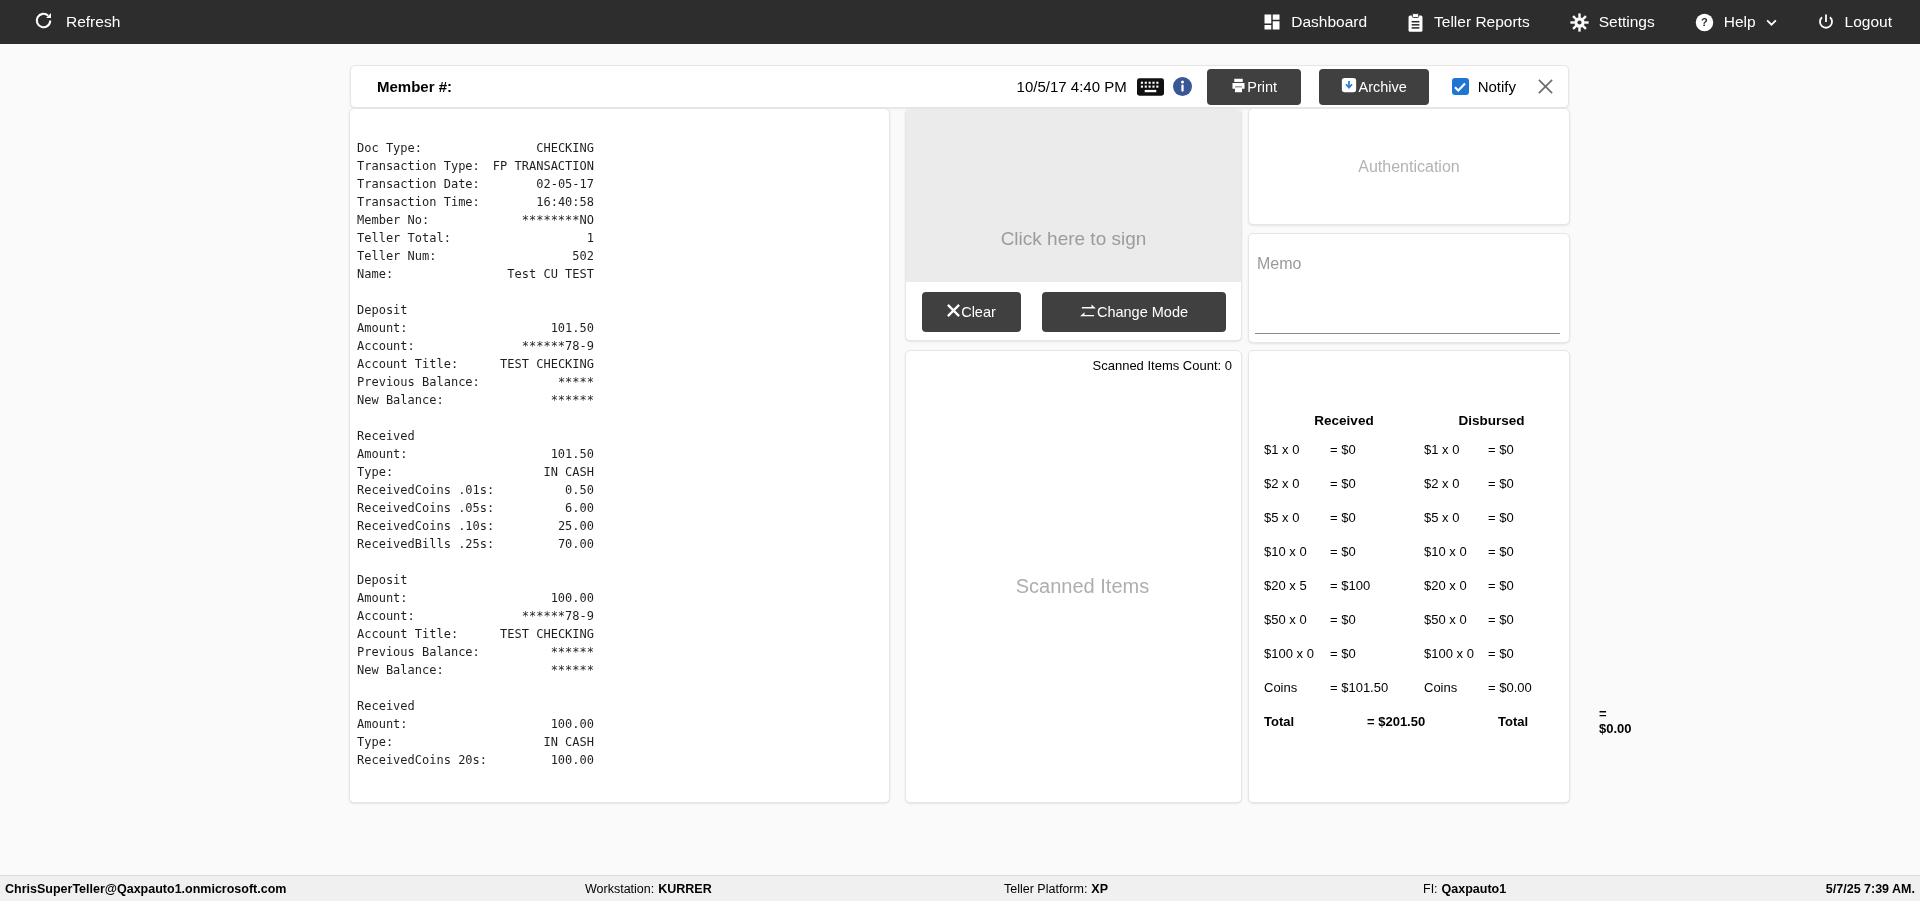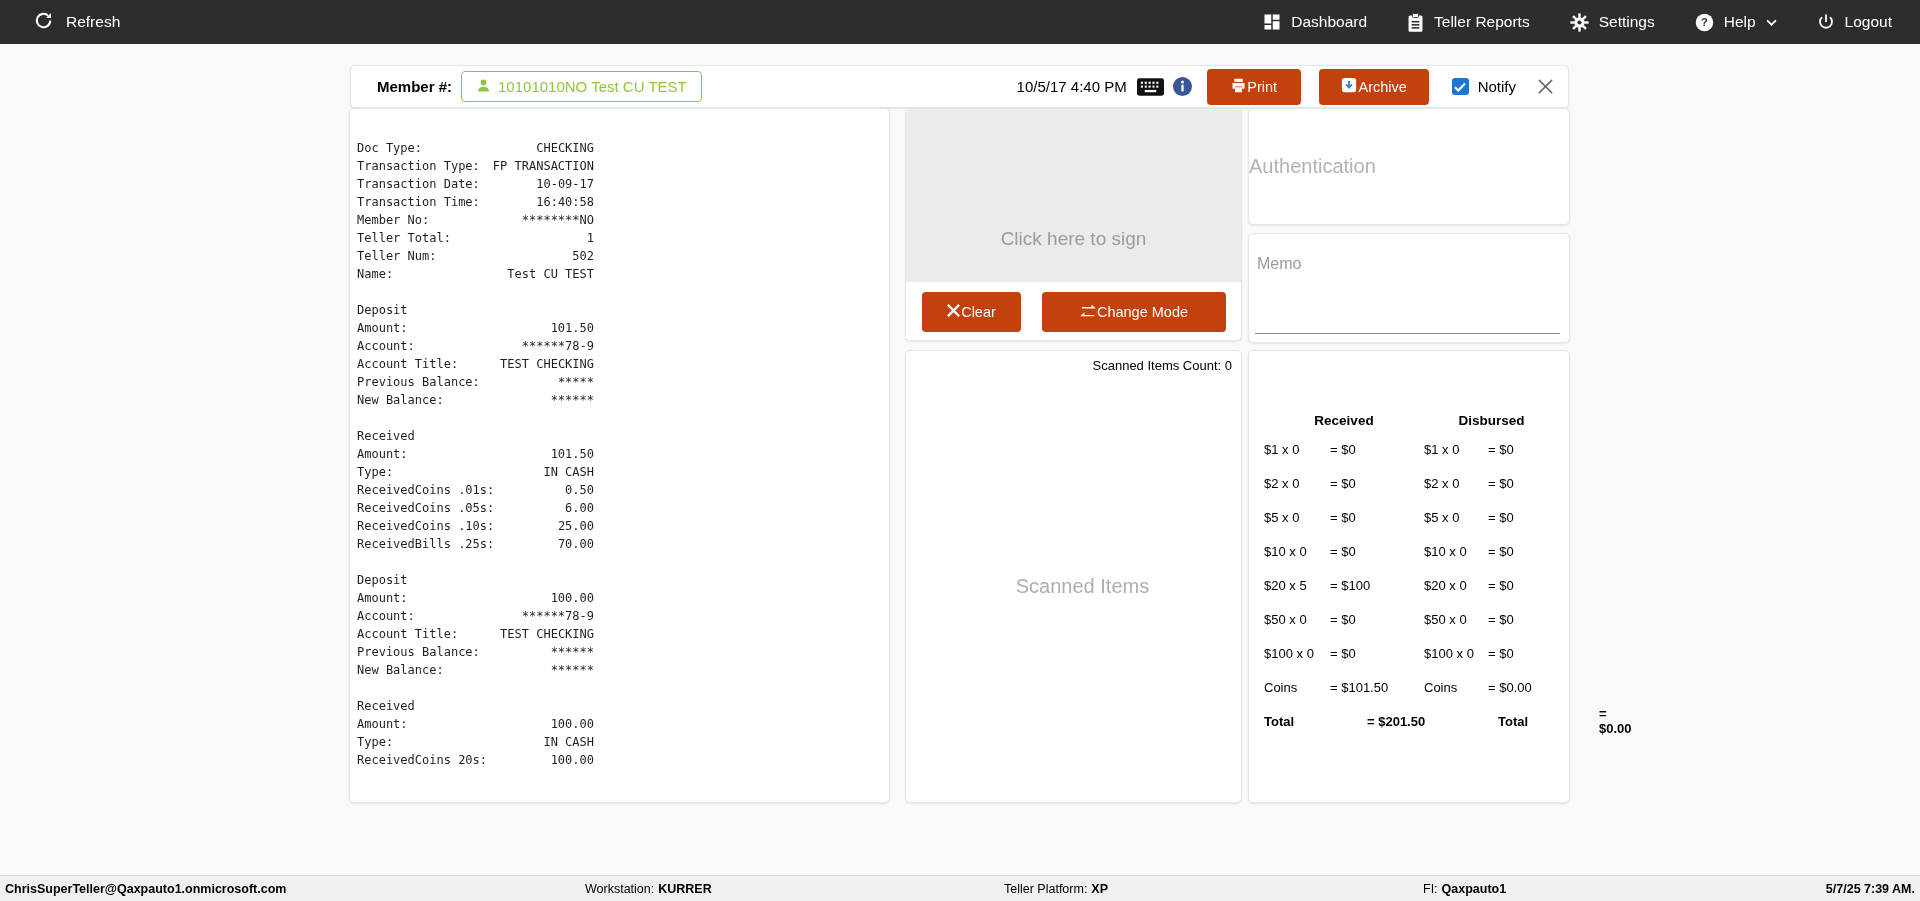--- a/index.html
+++ b/index.html
@@ -41,21 +41,21 @@
     margin-left:9px; height:31px; padding:0 14px;
     border:1px solid #8dc63f; border-radius:4px; background:#fff;
     color:#8dc63f; font-size:15px; font-family:inherit;
     display:flex; align-items:center; gap:7px; cursor:pointer;
   }
   .header-right { margin-left:auto; display:flex; align-items:center; }
   .timestamp { font-size:15px; color:#000; }
   .kbd-icon { margin-left:10px; cursor:pointer; display:flex; }
   .info-icon { margin-left:9px; cursor:pointer; display:flex; }
   .btn-blue {
-    background:#c2410c; color:#fff; border:none; border-radius:4px;
+    background:#404040; color:#fff; border:none; border-radius:4px;
     font-size:14.5px; font-family:inherit; cursor:pointer;
     display:flex; align-items:center; justify-content:center; 
   }
   .print-btn   { margin-left:15px; width:94px;  height:36px; }
   .archive-btn { margin-left:18px; width:110px; height:36px; }
   .notify-wrap { margin-left:23px; display:flex; align-items:center; gap:9px; cursor:pointer; }
   .checkbox {
     width:17px; height:17px; background:#1f76d2; border-radius:3px;
     display:flex; align-items:center; justify-content:center;
   }
@@ -86,22 +86,22 @@
   .scan-card { left:905px; top:350px; width:337px; height:453px; }
   .scan-count { text-align:right; padding:7px 9px 0 0; font-size:13px; color:#000; }
   .scan-placeholder {
     position:absolute; top:52%; left:18px; right:0; transform:translateY(-50%);
     text-align:center; color:#aeaeae; font-size:20px;
   }
 
   
   .auth-card {
     left:1248px; top:108px; width:322px; height:117px;
-    display:flex; align-items:center; justify-content:flex-start;
-    color:#b3b3b3; font-size:20px;
+    display:flex; align-items:center; justify-content:center;
+    color:#b3b3b3; font-size:16px;
   }
 
   
   .memo-card { left:1248px; top:233px; width:322px; height:110px; }
   .memo-label { position:absolute; left:8px; top:21px; color:#9a9a9a; font-size:16px; }
   .memo-line  { position:absolute; left:6px; right:9px; bottom:8px; border-bottom:1px solid #8a8a8a; }
 
   
   .cash-card { left:1248px; top:350px; width:322px; height:453px; font-size:13px; color:#000; }
   .cash-head {
@@ -205,29 +205,20 @@
             <path d="M17.3 5.7a8 8 0 1 1-10.6 0"></path>
           </svg>
       </span>
       <span>Logout</span>
     </div>
   </div>
 </div>
 
 <div class="card header-card">
   <span class="member-label">Member #:</span>
-  <button class="member-btn">
-    <span>
-      <svg width="15" height="15" viewBox="0 0 24 24" fill="#8dc63f">
-          <circle cx="12" cy="7" r="4.6"></circle>
-          <path d="M3.2 21.5c0-4.9 3.9-7.7 8.8-7.7s8.8 2.8 8.8 7.7z"></path>
-        </svg>
-    </span>
-    <span>10101010NO Test CU TEST</span>
-  </button>
 
   <div class="header-right">
     <span class="timestamp">10/5/17 4:40 PM</span>
     <span class="kbd-icon">
       <svg width="27" height="18" viewBox="0 0 28 18">
           <rect width="28" height="18" rx="2.5" fill="#111"></rect>
           <g fill="#fff">
             <rect x="4" y="3.5" width="2.2" height="2.2"></rect>
             <rect x="8" y="3.5" width="2.2" height="2.2"></rect>
             <rect x="12" y="3.5" width="2.2" height="2.2"></rect>
@@ -284,21 +275,21 @@
     </span>
   </div>
 </div>
 
 <div class="card receipt-card">
   <div class="receipt">
   <div class="receipt-line"><span class="r-l">Doc Type:</span><span class="r-v">CHECKING</span></div>
 
   <div class="receipt-line"><span class="r-l">Transaction Type:</span><span class="r-v">FP TRANSACTION</span></div>
 
-  <div class="receipt-line"><span class="r-l">Transaction Date:</span><span class="r-v">10-09-17</span></div>
+  <div class="receipt-line"><span class="r-l">Transaction Date:</span><span class="r-v">02-05-17</span></div>
 
   <div class="receipt-line"><span class="r-l">Transaction Time:</span><span class="r-v">16:40:58</span></div>
 
   <div class="receipt-line"><span class="r-l">Member No:</span><span class="r-v">********NO</span></div>
 
   <div class="receipt-line"><span class="r-l">Teller Total:</span><span class="r-v">1</span></div>
 
   <div class="receipt-line"><span class="r-l">Teller Num:</span><span class="r-v">502</span></div>
 
   <div class="receipt-line"><span class="r-l">Name:</span><span class="r-v">Test CU TEST</span></div>

